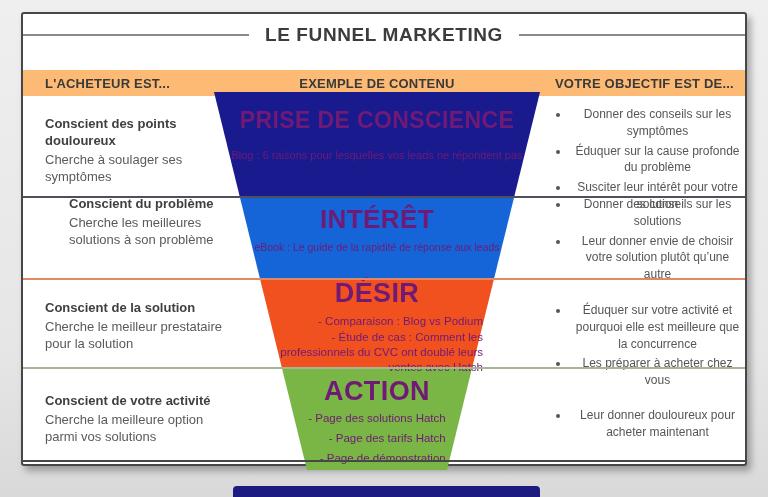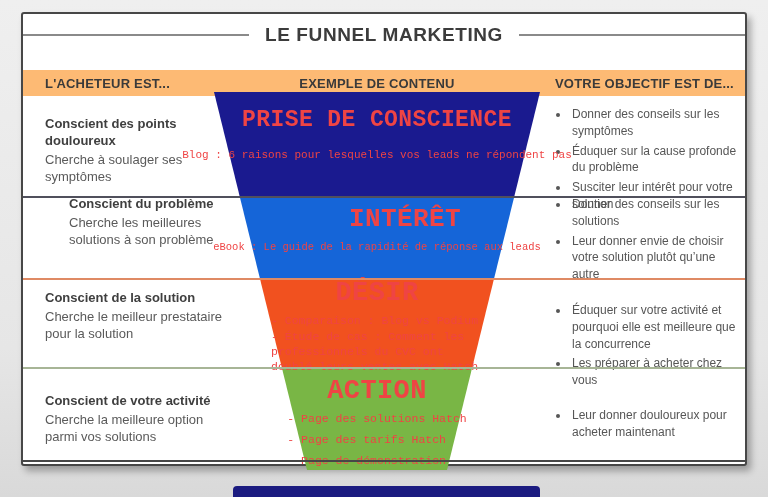--- a/index.html
+++ b/index.html
@@ -34,47 +34,47 @@
   
   .sep{position:absolute;left:0;right:0;height:2px;z-index:8;}
   .sep-1{top:182px;}
   .sep-2{top:264px;}
   .sep-3{top:353px;}
   .bottom-edge{position:absolute;left:0;right:0;top:446px;height:2px;background:#474747;z-index:9;}
   
   .buyer-block{position:absolute;left:22px;width:186px;box-sizing:border-box;z-index:2;}
   .buyer-r1{top:82px;padding-top:20px;}
   .buyer-r2{top:182px;padding-top:0;margin-left:24px;}
-  .buyer-r3{top:264px;padding-top:12px;}
+  .buyer-r3{top:264px;padding-top:22px;}
   .buyer-r4{top:353px;padding-top:26px;}
   .buyer-state{font-size:13px;font-weight:bold;color:#3f3f3f;line-height:1.3;margin-bottom:1px;}
   .buyer-behavior{font-size:13px;color:#5a5a5a;line-height:1.35;}
   
-  .objective-block{position:absolute;left:532px;width:188px;box-sizing:border-box;z-index:2;}
+  .objective-block{position:absolute;left:532px;width:188px;box-sizing:border-box;z-index:2;text-align:center;}
   .obj-r1{top:82px;padding-top:10px;}
   .obj-r2{top:182px;}
   .obj-r3{top:264px;padding-top:24px;}
   .obj-r4{top:353px;padding-top:40px;}
   .objective-block ul{margin:0;padding:0 0 0 15px;list-style:disc outside;}
   .objective-block li{font-size:12px;color:#565656;line-height:1.4;margin-bottom:3px;padding-left:2px;}
   
   .funnel{position:absolute;left:191px;top:78px;width:326px;height:378px;z-index:5;}
   .stage{position:absolute;left:0;top:0;width:100%;height:100%;}
   .stage-1{clip-path:polygon(0% 0%,100% 0%,92.15% 27.51%,7.85% 27.51%);}
   .stage-2{clip-path:polygon(7.85% 27.51%,92.15% 27.51%,85.95% 49.21%,14.05% 49.21%);}
   .stage-3{clip-path:polygon(14.05% 49.21%,85.95% 49.21%,79.24% 72.75%,20.76% 72.75%);}
   .stage-4{clip-path:polygon(20.76% 72.75%,79.24% 72.75%,71.47% 100%,28.53% 100%);}
   .stage-txt{
     position:absolute;left:50%;transform:translateX(-50%);
-    color:#ef4444;text-align:left;white-space:nowrap;z-index:6;font-family:Liberation Mono, monospace;
+    color:#701a75;text-align:right;white-space:nowrap;z-index:6;
   }
   .stage-title{font-weight:bold;}
   .s1-title{top:15px;font-size:23px;letter-spacing:.4px;}
   .s1-sub{top:57px;font-size:11px;}
-  .s2-title{top:112px;font-size:26px;letter-spacing:.4px;margin-left:28px;}
+  .s2-title{top:112px;font-size:26px;letter-spacing:.4px;}
   .s2-sub{top:149px;font-size:10.5px;}
   .s3-title{top:186px;font-size:27px;letter-spacing:.4px;}
   .s3-body{top:222px;width:212px;white-space:normal;font-size:11.5px;line-height:1.3;}
   .s3-body div{margin-bottom:1px;}
   .s4-title{top:284px;font-size:27px;letter-spacing:.4px;}
   .s4-body{top:320px;font-size:11.5px;}
   .s4-body div{margin-bottom:8px;}
   
   .bottom-bar{
     position:absolute;left:233px;top:486px;width:307px;height:11px;

